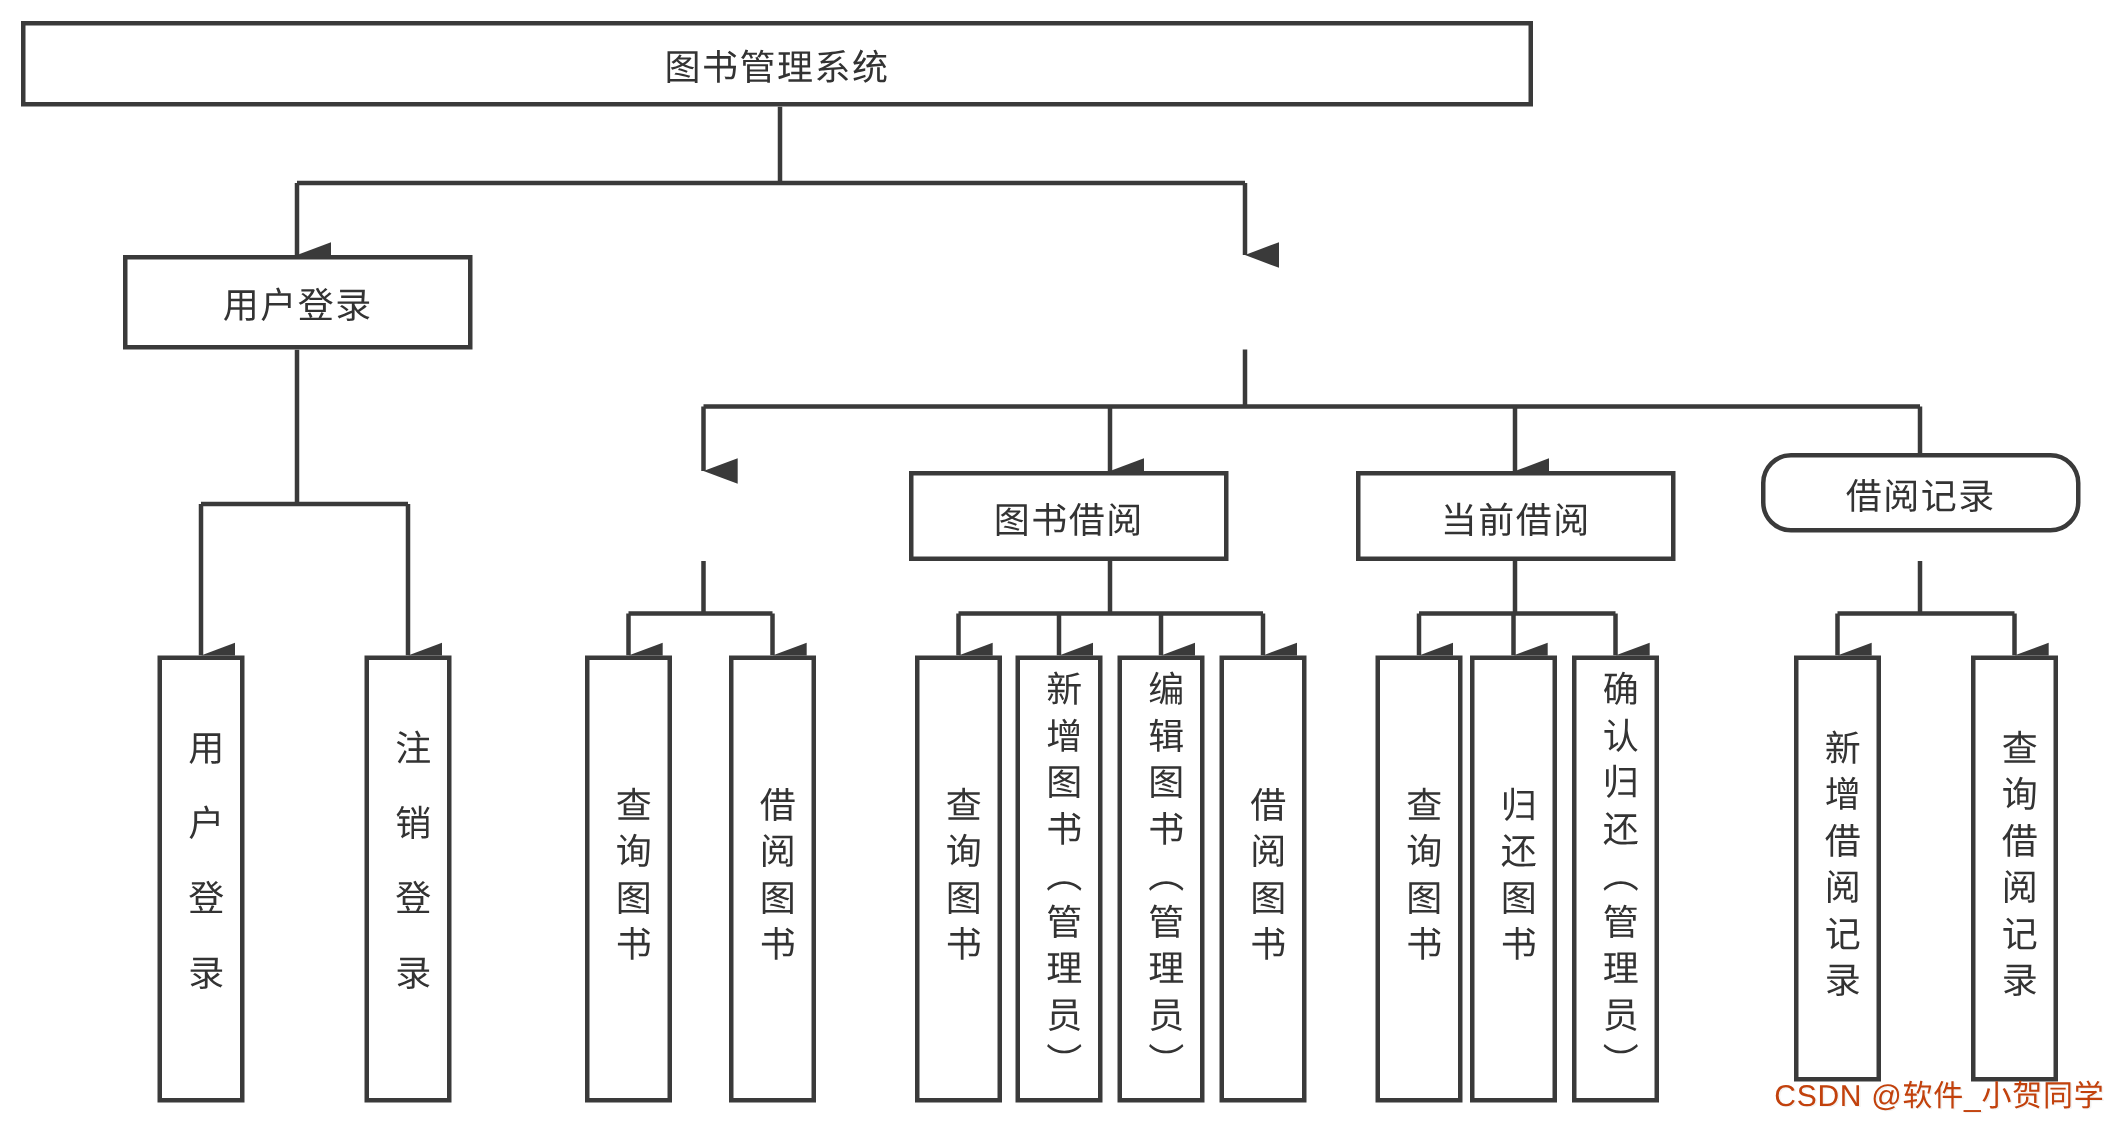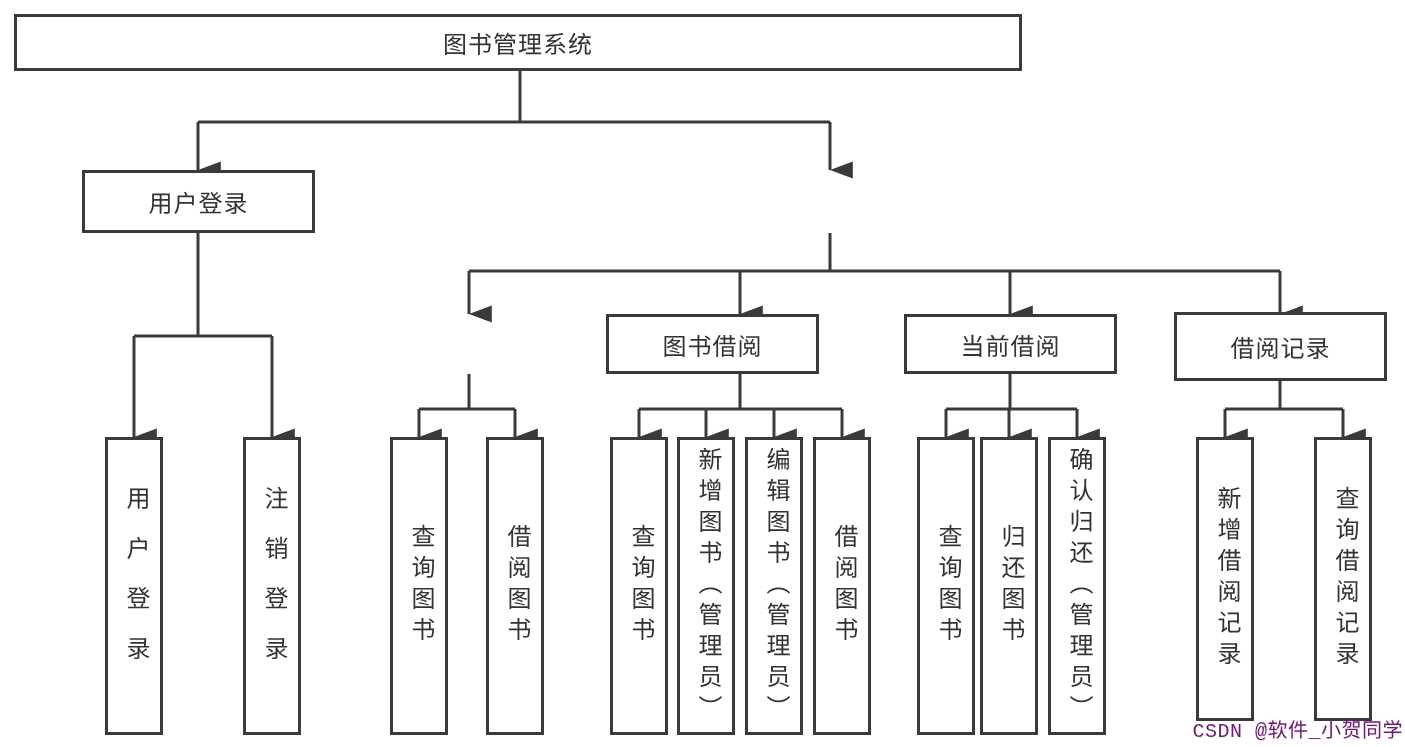--- a/index.html
+++ b/index.html
@@ -1,21 +1,21 @@
 <!DOCTYPE html>
 <html lang="zh-CN"><head>
 <meta charset="utf-8">
 <style>
   html, body { margin: 0; padding: 0; background: #ffffff; }
   .canvas {
     position: relative;
     width: 1405px;
     height: 747px;
     background: #ffffff;
-    font-family: Liberation Mono, monospace;
+    font-family: Liberation Sans, sans-serif;
     overflow: hidden;
   }
   svg.connectors {
     position: absolute;
     left: 0; top: 0;
     width: 1405px; height: 747px;
     z-index: 1;
   }
   .node {
     position: absolute;
@@ -45,21 +45,21 @@
   .v-norm { letter-spacing: 7px; }
   .v-wide { letter-spacing: 26px; }
 
   
   .n-root            { left: 14px;   top: 14px;  width: 1008px; height: 57px; }
   .n-user-login      { left: 82px;   top: 170px; width: 233px;  height: 63px; }
   .n-book-mgmt       { left: 712px;  top: 170px; width: 236px;  height: 63px; }
   .n-new-book        { left: 363px;  top: 314px; width: 213px;  height: 60px; }
   .n-book-borrow     { left: 606px;  top: 314px; width: 213px;  height: 60px; }
   .n-current-borrow  { left: 904px;  top: 314px; width: 213px;  height: 60px; }
-  .n-borrow-record   { left: 1174px; top: 312px; width: 213px;  height: 69px; }
+  .n-borrow-record   { left: 1174px; top: 302px; width: 213px;  height: 53px; border-radius: 20px; }
 
   .leaf { top: 437px; width: 58px; height: 298px; }
   .l-user-login      { left: 105px; }
   .l-logout          { left: 243px; }
   .l-query-a         { left: 390px; }
   .l-borrow-a        { left: 486px; }
   .l-query-b         { left: 610px; }
   .l-add-book        { left: 677px; }
   .l-edit-book       { left: 745px; }
   .l-borrow-b        { left: 813px; }
@@ -68,21 +68,21 @@
   .l-confirm-return  { left: 1048px; }
   .l-add-record      { left: 1196px; height: 284px; }
   .l-query-record    { left: 1314px; height: 284px; }
 
   .watermark {
     position: absolute;
     right: 2px;
     bottom: 4px;
     z-index: 3;
     font-size: 20px;
-    color: #701a75;
+    color: #c2410c;
     text-shadow: 1px 1px 0 #f2f2f2;
     white-space: nowrap;
     letter-spacing: 0.5px;
   }
 </style>
 </head>
 <body>
 
 <div class="canvas">
 

